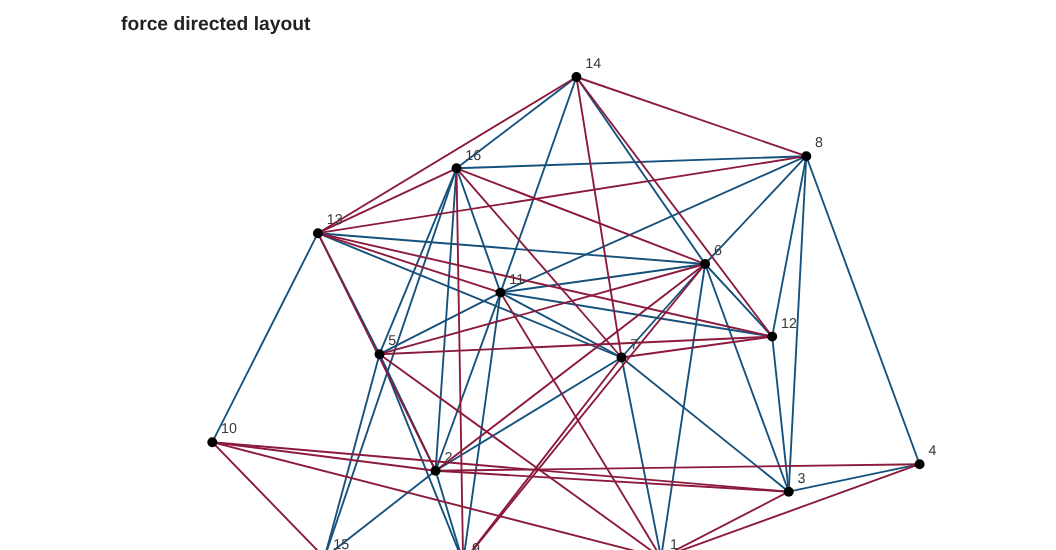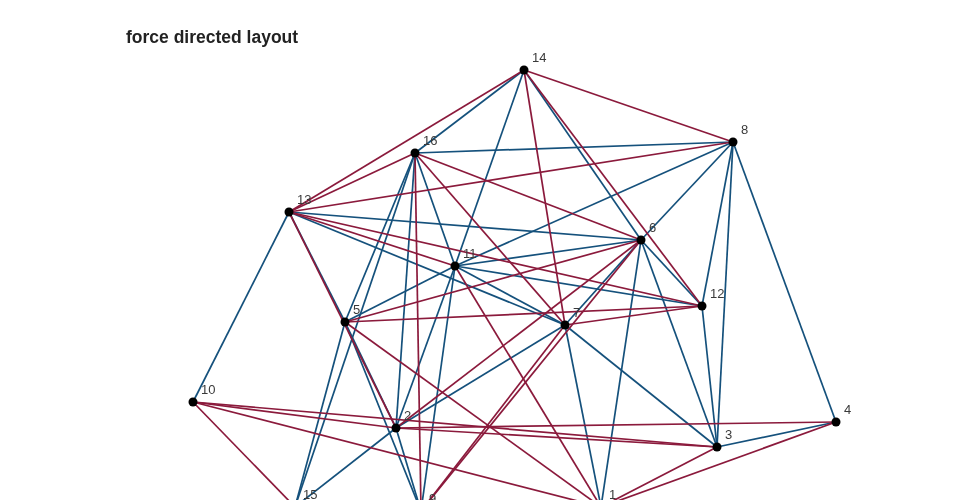--- a/index.html
+++ b/index.html
@@ -13,21 +13,21 @@
   }
   .chart-wrap {
     position: relative;
     width: 960px;
     height: 500px;
   }
   .chart-title {
     position: absolute;
     left: 110px;
     top: 11px;
-    margin: 16px;
+    margin: 0;
     font-size: 17.5px;
     font-weight: 700;
     color: #222222;
     z-index: 2;
   }
   svg#graph-svg {
     position: absolute;
     left: 0;
     top: 0;
     z-index: 1;

